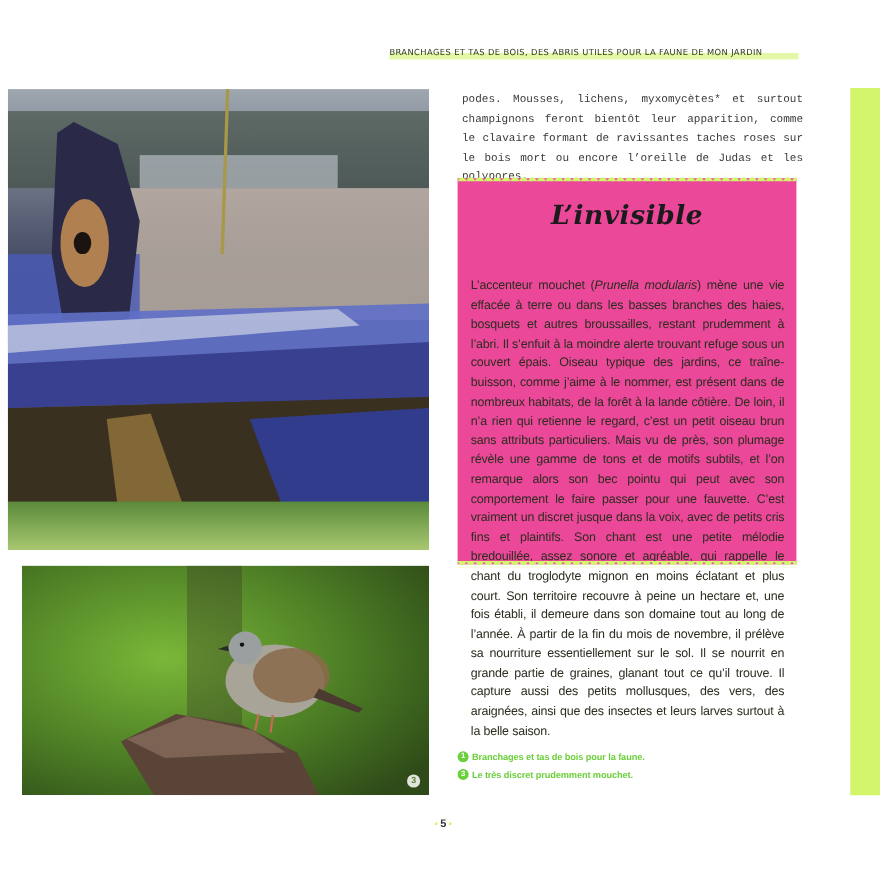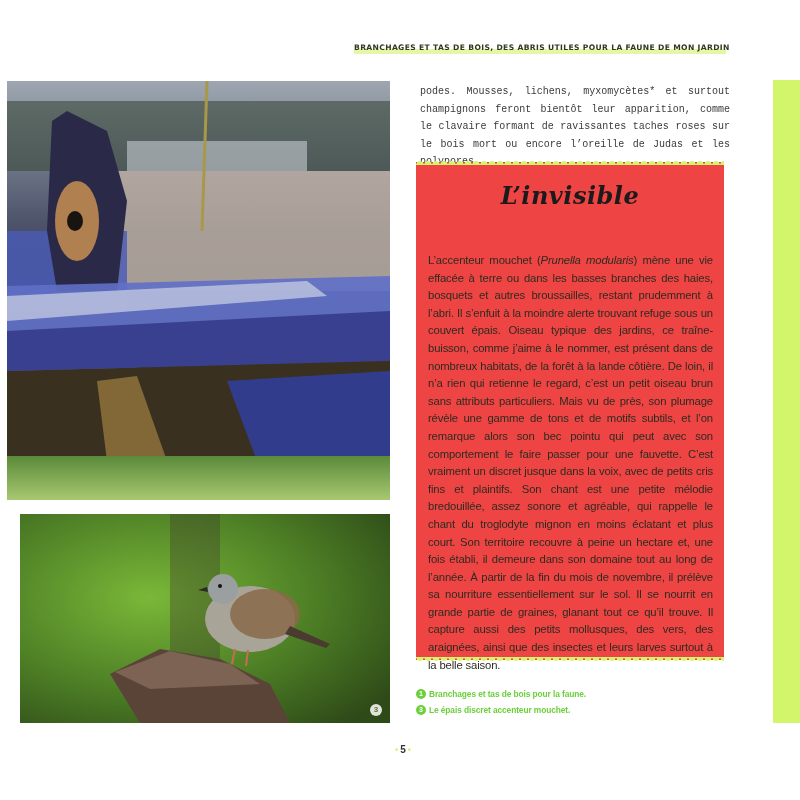--- a/index.html
+++ b/index.html
@@ -1,21 +1,21 @@
 <!DOCTYPE html>
 <html><head>
   <meta charset="utf-8">
   <style>
     * { box-sizing: border-box; margin: 0; padding: 0; }
     html, body { width: 800px; height: 800px; background: #ffffff; overflow: hidden; }
     body { position: relative; font-family: "Liberation Sans", sans-serif; color: #2a2a2a; }
 
     .running-head {
       position: absolute; left: 354px; top: 42px; width: 372px; height: 12px;
-      font-family: "DejaVu Sans", sans-serif; font-weight: bold; font-size: 7.6px;
+      font-family: "DejaVu Sans", sans-serif; font-weight: normal; font-size: 7.6px;
       letter-spacing: 0.35px; color: #2f3a1c; text-transform: uppercase;
       white-space: nowrap; line-height: 12px;
       background: linear-gradient(to bottom, transparent 0, transparent 55%, #e4f7a6 55%, #e4f7a6 100%);
     }
 
     .side-bar {
       position: absolute; left: 773px; top: 80px; width: 27px; height: 643px;
       background: #d2f56b;
     }
 
@@ -30,22 +30,22 @@
       text-align: center; line-height: 12px; font-family: "Liberation Sans", sans-serif;
     }
 
     .intro-text {
       position: absolute; left: 420px; top: 83px; width: 310px;
       font-family: Liberation Mono, monospace; font-size: 10px; line-height: 17.6px;
       color: #3a3a3a; text-align: justify;
     }
 
     .box {
-      position: absolute; left: 416px; top: 162px; width: 308px; height: 498px;
-      background: #ef4444;
+      position: absolute; left: 416px; top: 162px; width: 308px; height: 351px;
+      background: #ec4899;
     }
     .box::before, .box::after {
       content: ""; position: absolute; left: 0; width: 100%; height: 6px;
       background-size: 8px 6px; background-repeat: repeat-x;
     }
     .box::before {
       top: -3px;
       background-image: radial-gradient(circle at 4px 6px, #d2f56b 3.6px, transparent 4px);
     }
     .box::after {
@@ -62,21 +62,21 @@
 
     .box-body {
       position: absolute; left: 12px; top: 90px; width: 285px;
       font-family: "Liberation Sans", sans-serif; font-size: 11.3px; line-height: 17.6px;
       color: #2c2c20; text-align: justify; letter-spacing: -0.15px;
     }
     .box-body em { font-style: italic; }
 
     .captions { position: absolute; left: 416px; top: 683px; width: 300px; }
     .caption {
-      display: flex; align-items: flex-end; height: 16px;
+      display: flex; align-items: flex-start; height: 16px;
       font-family: "Liberation Sans", sans-serif; font-weight: bold; font-size: 8.4px;
       color: #6ccf3c; letter-spacing: -0.1px;
     }
     .caption-num {
       width: 10px; height: 10px; border-radius: 50%; background: #6ccf3c; color: #ffffff;
       font-size: 7px; line-height: 10px; text-align: center; margin-right: 3px; flex: none;
     }
 
     .folio {
       position: absolute; left: 388px; top: 744px; width: 30px; text-align: center;
@@ -157,19 +157,19 @@
   <p class="box-body"><span>L’accenteur mouchet (</span><em>Prunella modularis</em><span>) mène une vie effacée à terre ou dans les basses branches des haies, bosquets et autres broussailles, restant prudemment à l’abri. Il s’enfuit à la moindre alerte trouvant refuge sous un couvert épais. Oiseau typique des jardins, ce traîne-buisson, comme j’aime à le nommer, est présent dans de nombreux habitats, de la forêt à la lande côtière. De loin, il n’a rien qui retienne le regard, c’est un petit oiseau brun sans attributs particuliers. Mais vu de près, son plumage révèle une gamme de tons et de motifs subtils, et l’on remarque alors son bec pointu qui peut avec son comportement le faire passer pour une fauvette. C’est vraiment un discret jusque dans la voix, avec de petits cris fins et plaintifs. Son chant est une petite mélodie bredouillée, assez sonore et agréable, qui rappelle le chant du troglodyte mignon en moins éclatant et plus court. Son territoire recouvre à peine un hectare et, une fois établi, il demeure dans son domaine tout au long de l’année. À partir de la fin du mois de novembre, il prélève sa nourriture essentiellement sur le sol. Il se nourrit en grande partie de graines, glanant tout ce qu’il trouve. Il capture aussi des petits mollusques, des vers, des araignées, ainsi que des insectes et leurs larves surtout à la belle saison.</span></p>
 </div>
 
 <div class="captions">
   <div class="caption">
     <span class="caption-num">1</span>
     <span>Branchages et tas de bois pour la faune.</span>
   </div>
   <div class="caption">
     <span class="caption-num">3</span>
-    <span>Le épais discret accenteur mouchet.</span>
+    <span>Le très discret prudemment mouchet.</span>
   </div>
 </div>
 
 <div class="folio">
   <span class="dot">•</span><span>5</span><span class="dot">•</span>
 </div>
 
 </body></html>

